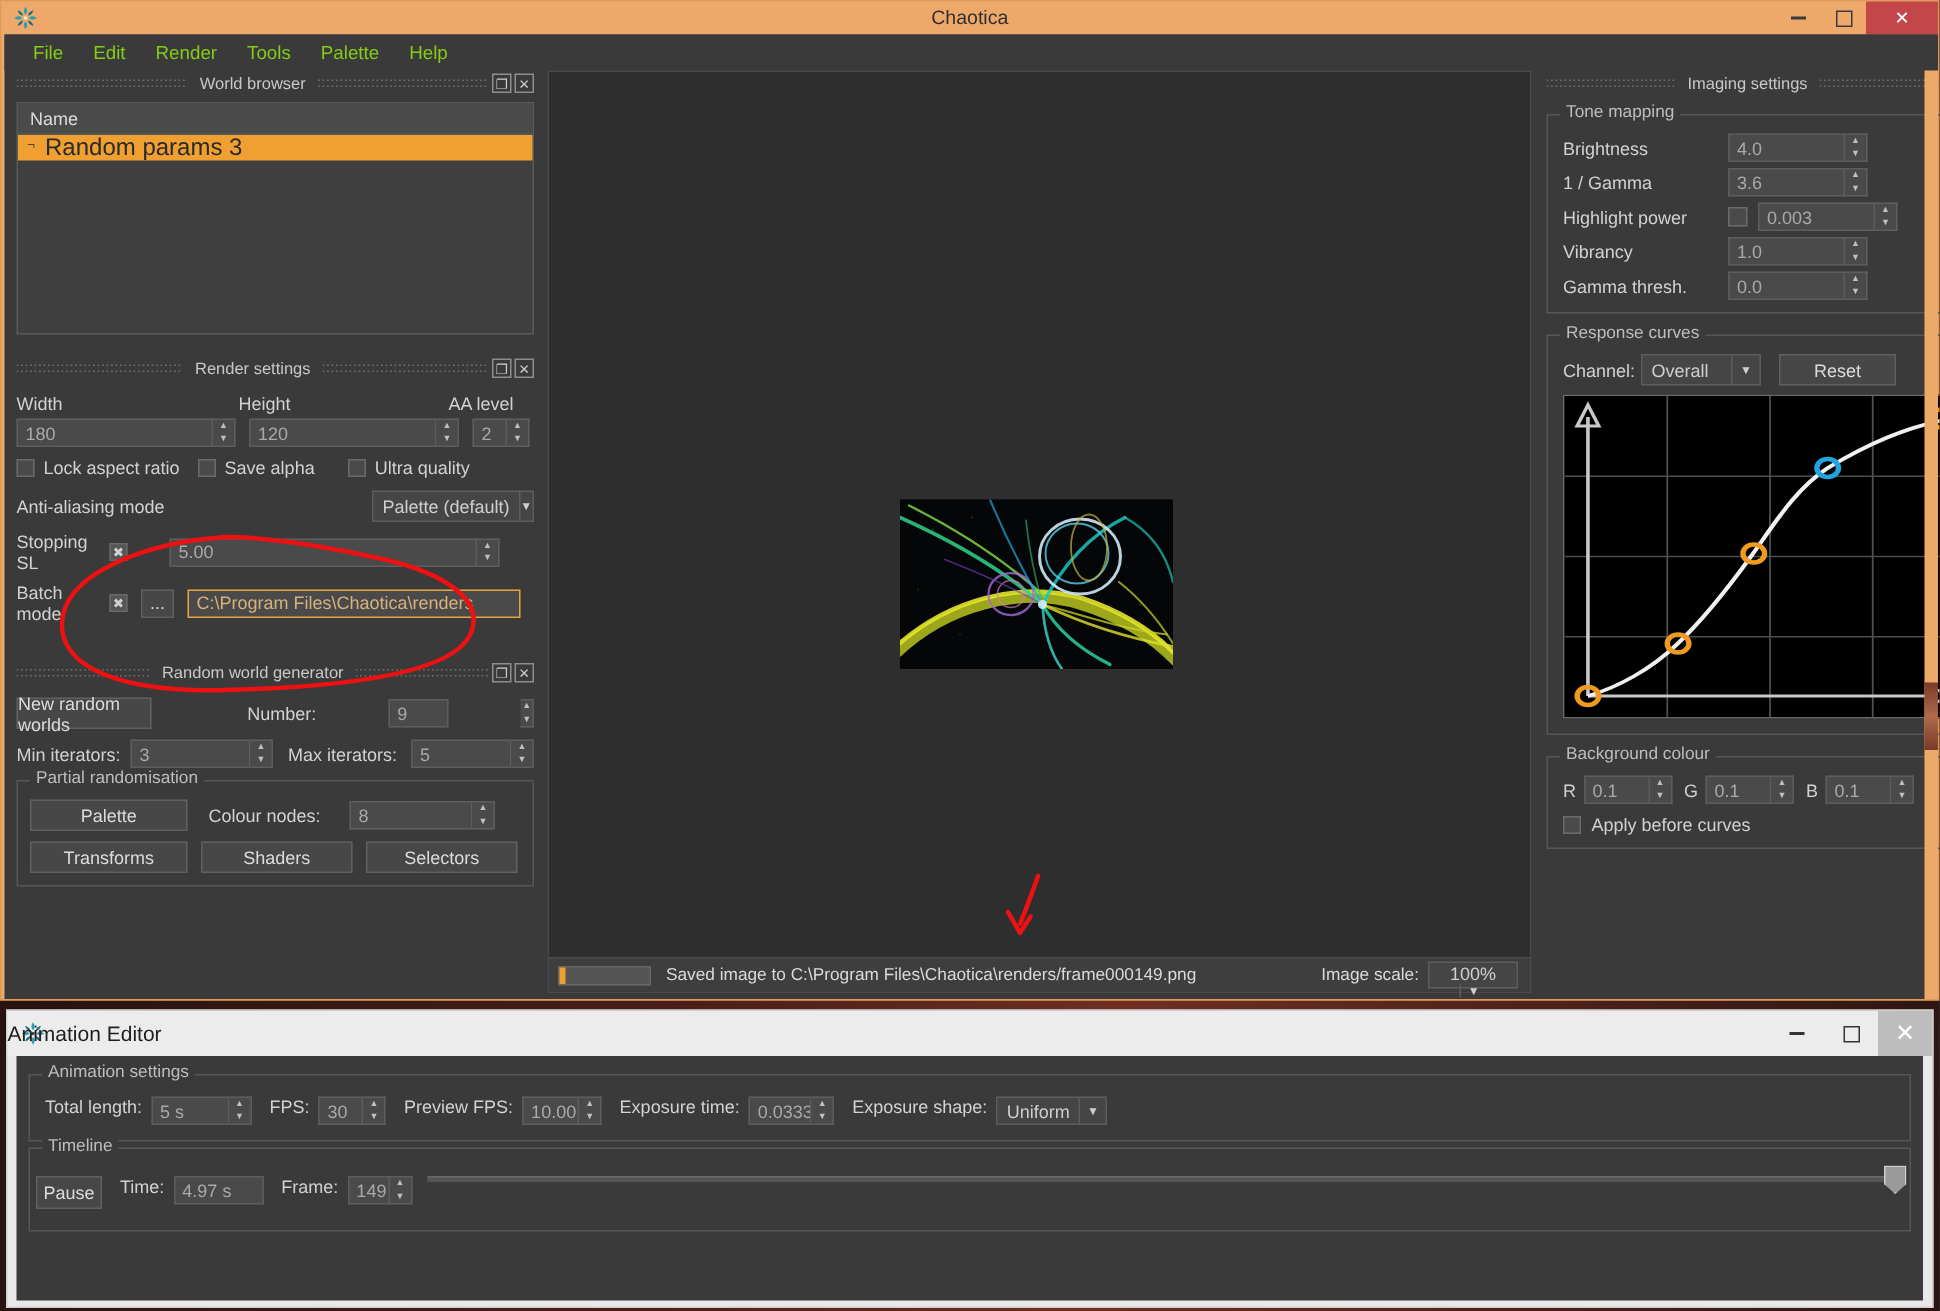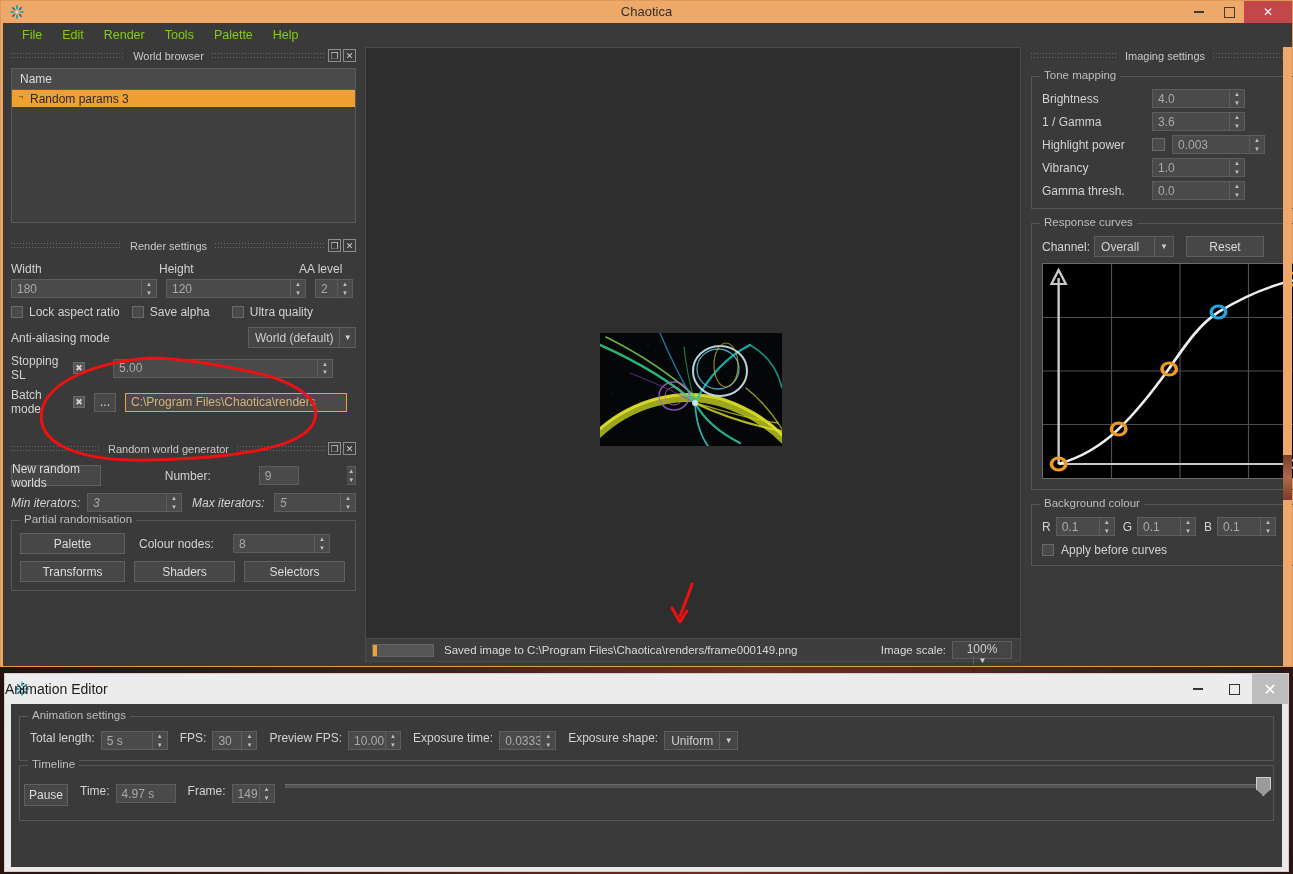--- a/index.html
+++ b/index.html
@@ -50,21 +50,21 @@
     display:flex;align-items:center;justify-content:center;font-size:9px;
     color:#cfcfcf;box-sizing:border-box;}
 
   
   #leftcol{position:absolute;left:8px;top:0px;width:345px;}
   #worldbrowser-list{margin-top:4px;height:155px;background:#3f3f3f;
     border:1px solid #5a5a5a;box-sizing:border-box;}
   .wb-header{height:20px;background:#4a4a4a;border-bottom:1px solid #5a5a5a;
     display:flex;align-items:center;padding-left:8px;font-size:12px;color:#dcdcdc;}
   .wb-row{height:17px;display:flex;align-items:center;padding-left:18px;
-    font-size:12px;color:#2a2a2a;background:#f0a030;position:relative;}
+    font-size:16px;color:#2a2a2a;background:#f0a030;position:relative;}
   .wb-row:before{content:"⌐";position:absolute;left:6px;top:1px;color:#5a4018;
     font-size:9px;transform:scaleX(-1)}
 
   
   .lbl{font-size:12px;color:#d2d2d2;}
   .field{background:#4a4a4a;border:1px solid #5d5d5d;height:19px;
     display:flex;align-items:center;padding:0 5px;font-size:12px;color:#a9a9a9;
     box-sizing:border-box;overflow:hidden;white-space:nowrap;}
   .field.hl{border:1px solid #e8a33c;color:#d6b27a;}
   .spin{width:15px;height:19px;background:#4a4a4a;border:1px solid #5d5d5d;
@@ -251,21 +251,21 @@
             <div class="lbl" style="margin-left:6px">Lock aspect ratio</div>
             <div class="cbox" style="margin-left:12px"></div>
             <div class="lbl" style="margin-left:6px">Save alpha</div>
             <div class="cbox" style="margin-left:22px"></div>
             <div class="lbl" style="margin-left:6px">Ultra quality</div>
           </div>
 
           <div class="rs-row" style="margin-bottom:6px;">
             <div class="lbl" style="flex:1">Anti-aliasing mode</div>
             <div class="combo" style="width:108px">
-              <div class="ctxt">World (default)</div>
+              <div class="ctxt">Palette (default)</div>
               <div class="carrow">▼</div>
             </div>
           </div>
 
           <div class="rs-row" style="margin-bottom:6px;">
             <div class="lbl" style="width:62px">Stopping SL</div>
             <div class="cbox xmark"></div>
             <div class="field" style="width:205px;margin-left:28px">5.00</div>
             <div class="spin">
                 <div class="up">▲</div>
@@ -292,21 +292,21 @@
         <div style="margin-top:8px">
           <div class="rs-row" style="margin-bottom:7px;gap:48px;">
             <div class="btn" style="width:162px">New random worlds</div>
             <div class="lbl" style="margin-left:16px;width:72px">Number:</div>
             <div class="field" style="width:64px">9</div>
             <div class="spin">
                 <div class="up">▲</div>
                 <div class="dn">▼</div>
               </div>
           </div>
-          <div class="rs-row" style="margin-bottom:4px;font-style:italic;">
+          <div class="rs-row" style="margin-bottom:4px;">
             <div class="lbl" style="width:76px">Min iterators:</div>
             <div class="field" style="width:80px">3</div>
             <div class="spin">
                 <div class="up">▲</div>
                 <div class="dn">▼</div>
               </div>
             <div class="lbl" style="margin-left:10px;width:82px">Max iterators:</div>
             <div class="field" style="width:67px">5</div>
             <div class="spin">
                 <div class="up">▲</div>

